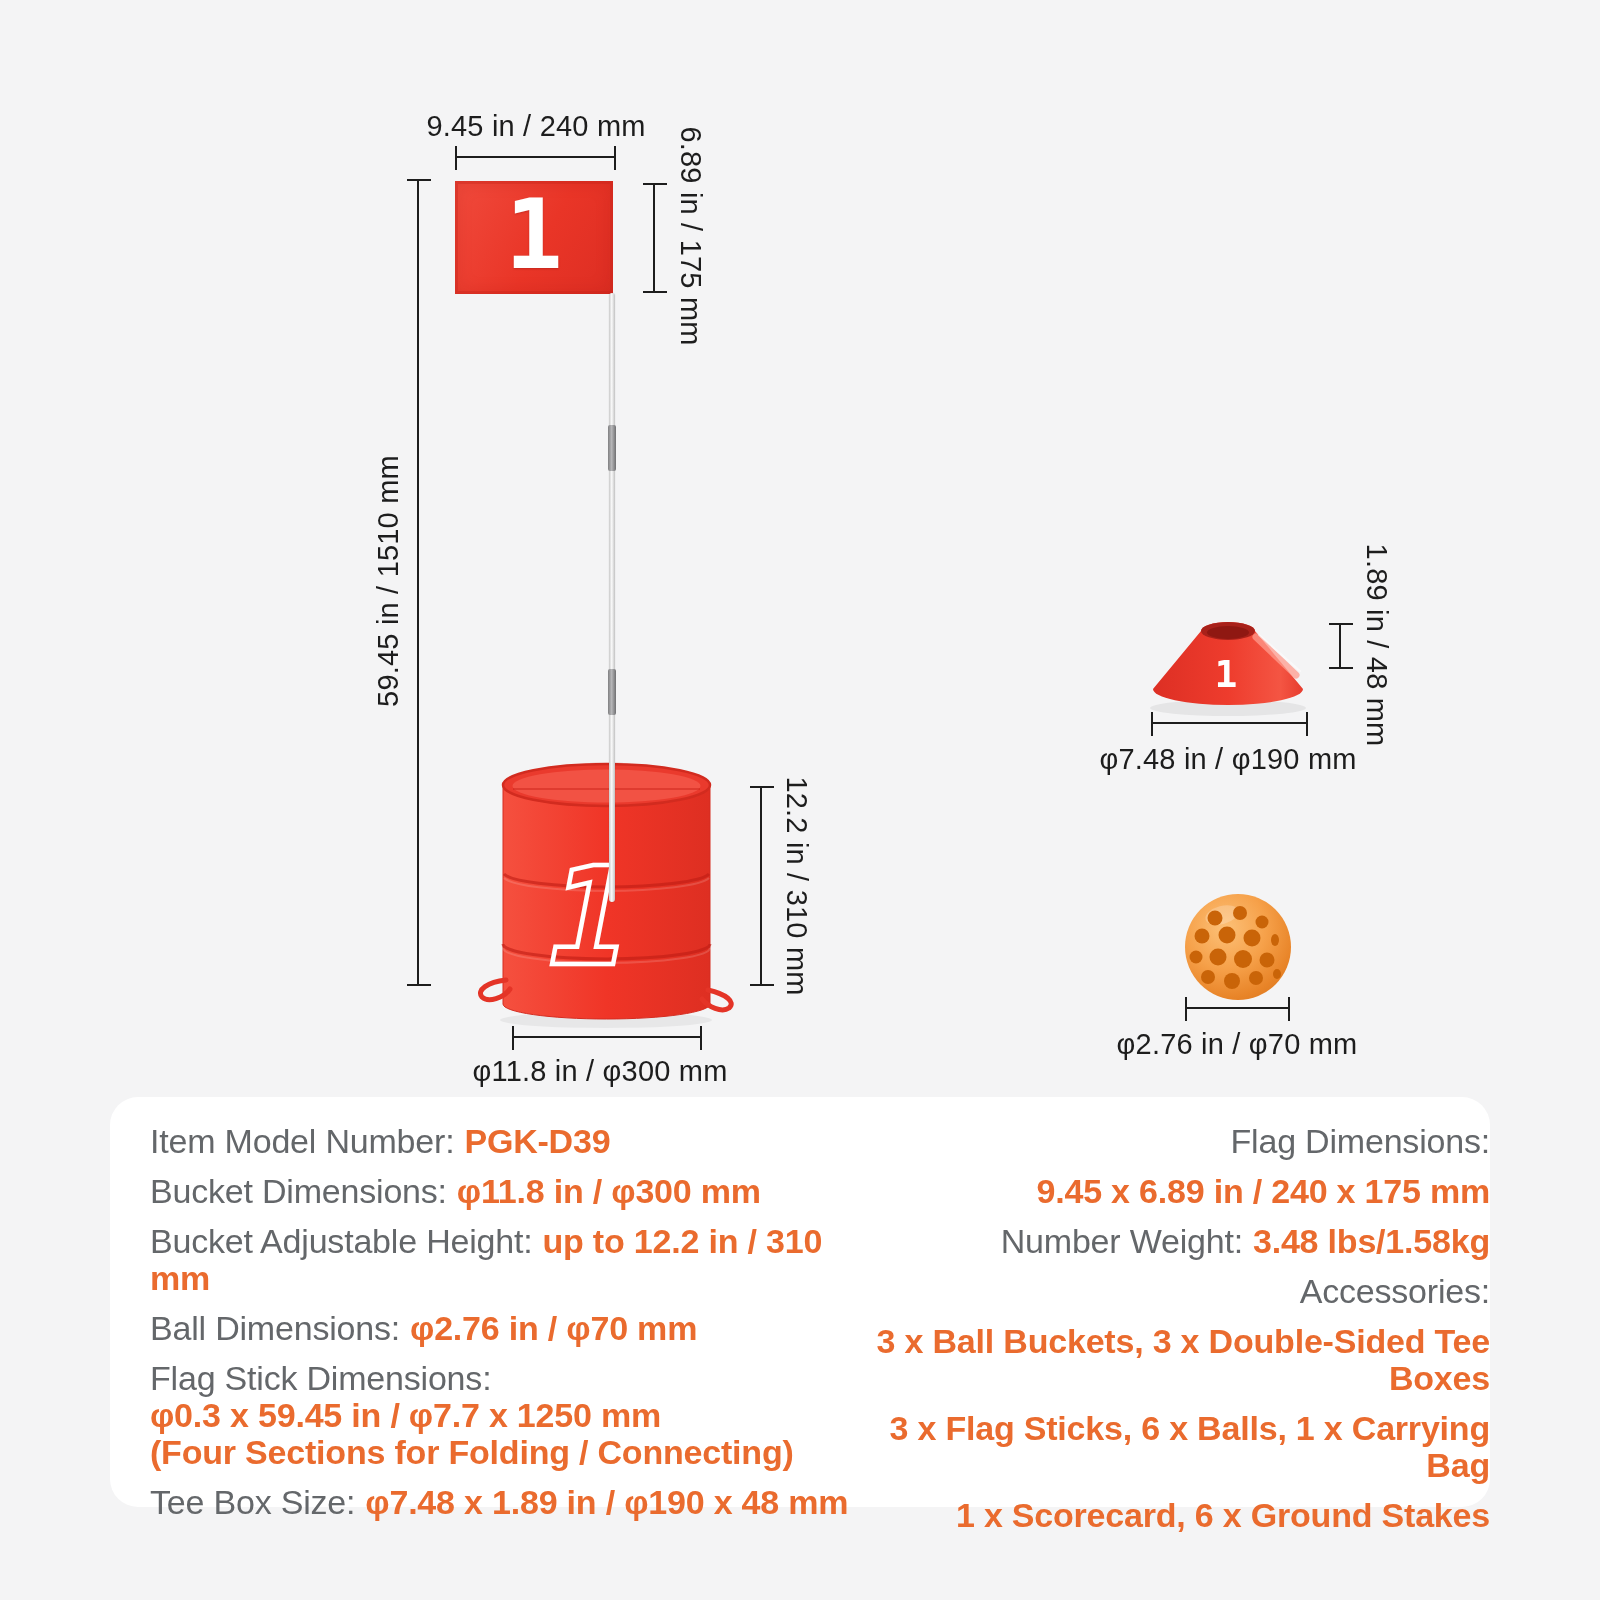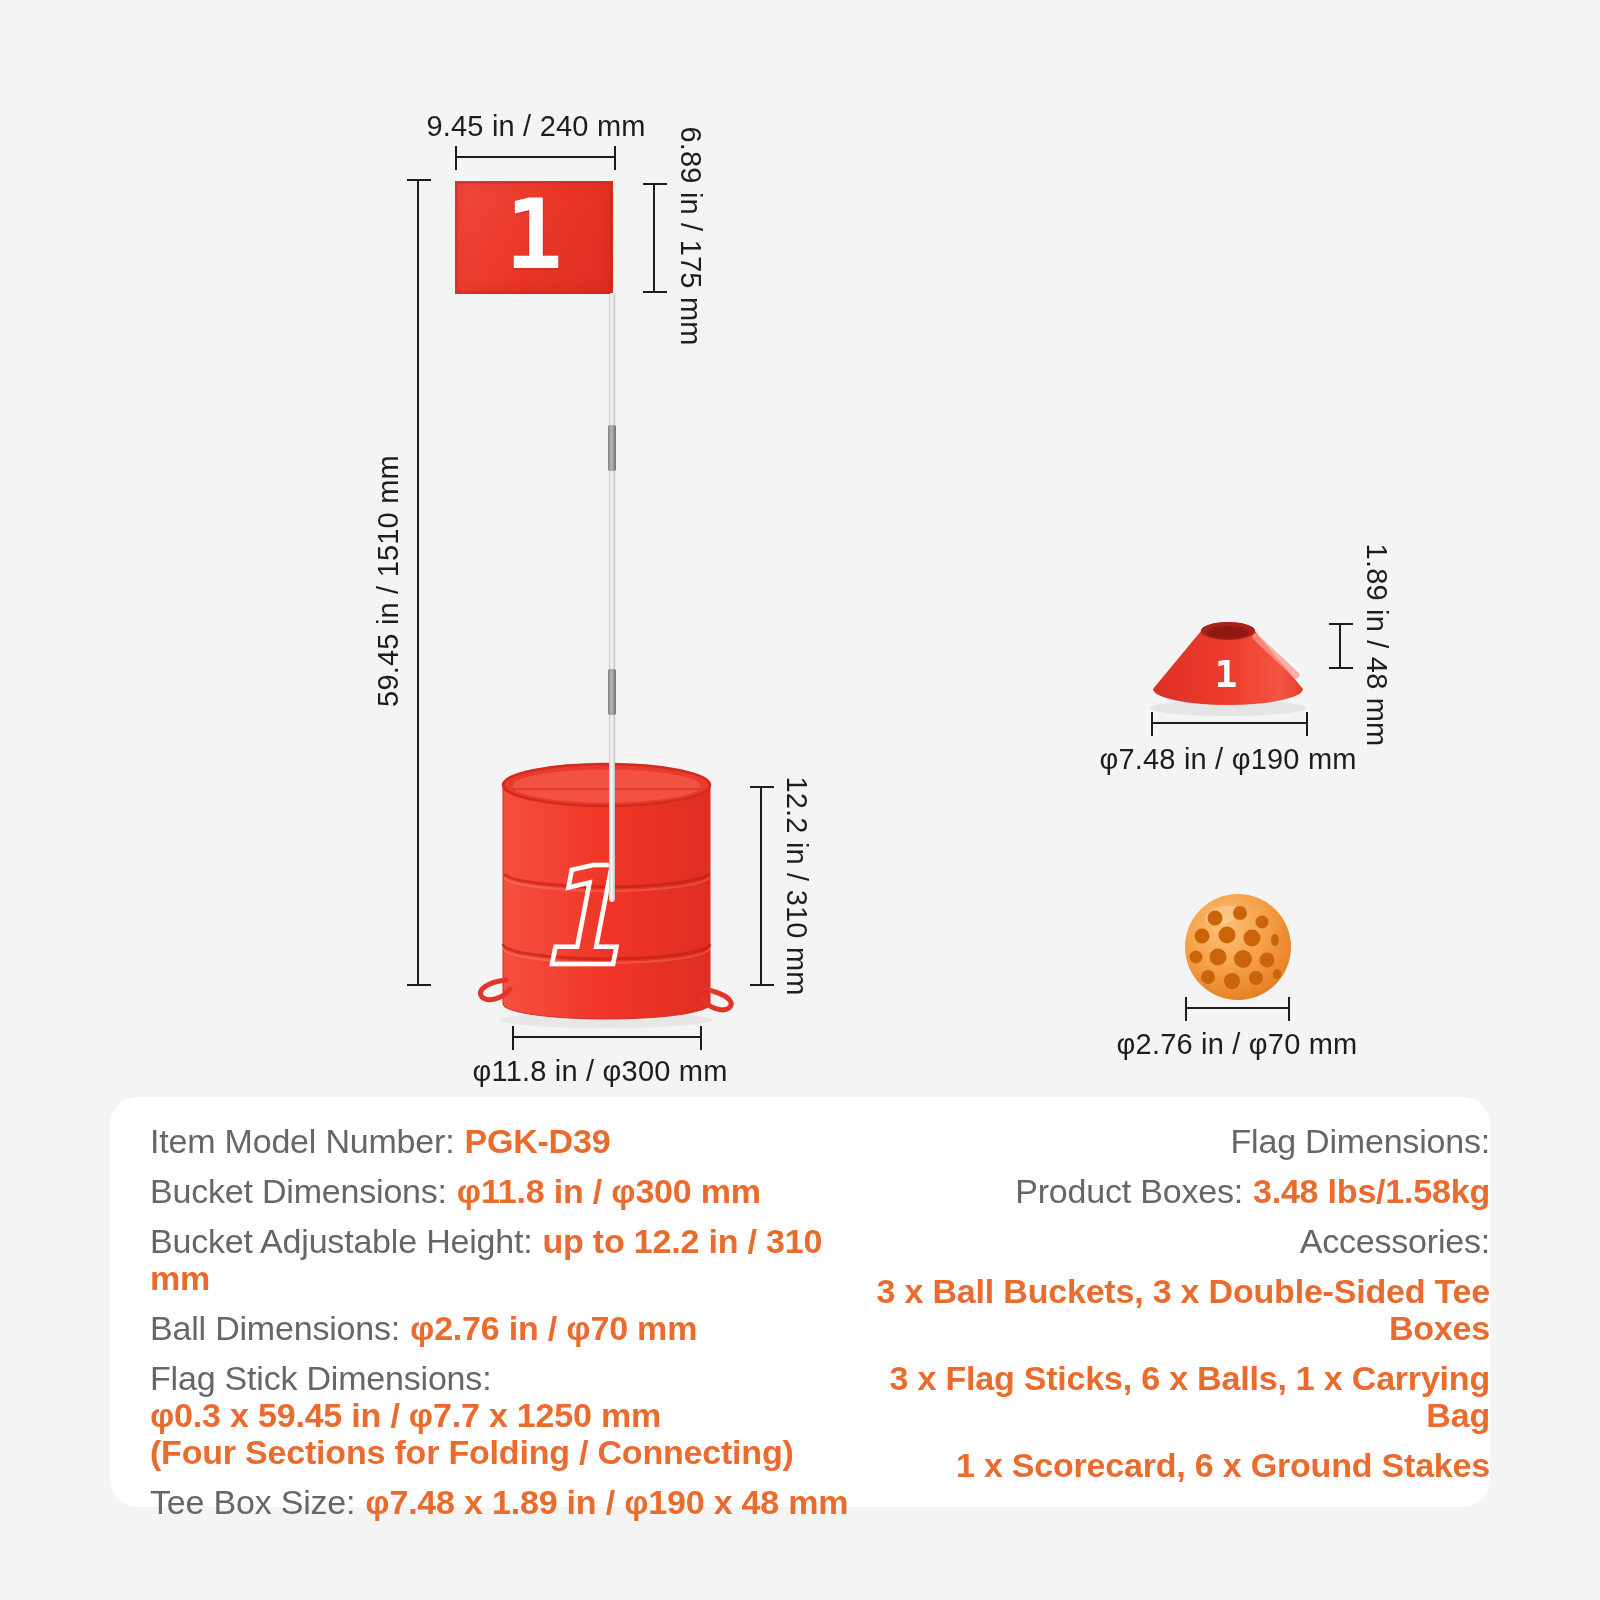--- a/index.html
+++ b/index.html
@@ -177,17 +177,17 @@
 <section class="spec-panel">
   <div class="spec-col left" id="spec-col-left">
       <div class="spec-row inline"><span class="spec-label">Item Model Number:</span><span class="spec-value inline">PGK-D39</span></div>
       <div class="spec-row inline"><span class="spec-label">Bucket Dimensions:</span><span class="spec-value inline">φ11.8 in / φ300 mm</span></div>
       <div class="spec-row inline"><span class="spec-label">Bucket Adjustable Height:</span><span class="spec-value inline">up to 12.2 in / 310 mm</span></div>
       <div class="spec-row inline"><span class="spec-label">Ball Dimensions:</span><span class="spec-value inline">φ2.76 in / φ70 mm</span></div>
       <div class="spec-row block-tight"><span class="spec-label">Flag Stick Dimensions:</span><div class="spec-value line">φ0.3 x 59.45 in / φ7.7 x 1250 mm</div><div class="spec-value line">(Four Sections for Folding / Connecting)</div></div>
       <div class="spec-row inline"><span class="spec-label">Tee Box Size:</span><span class="spec-value inline">φ7.48 x 1.89 in / φ190 x 48 mm</span></div>
     </div>
   <div class="spec-col right" id="spec-col-right">
-      <div class="spec-row block"><span class="spec-label">Flag Dimensions:</span></div>
-      <div class="spec-row inline"><span class="spec-label">Product Boxes:</span><span class="spec-value inline">3.48 lbs/1.58kg</span></div>
+      <div class="spec-row block"><span class="spec-label">Flag Dimensions:</span><div class="spec-value line">9.45 x 6.89 in / 240 x 175 mm</div></div>
+      <div class="spec-row inline"><span class="spec-label">Number Weight:</span><span class="spec-value inline">3.48 lbs/1.58kg</span></div>
       <div class="spec-row block"><span class="spec-label">Accessories:</span><div class="spec-value line">3 x Ball Buckets, 3 x Double-Sided Tee Boxes</div><div class="spec-value line">3 x Flag Sticks, 6 x Balls, 1 x Carrying Bag</div><div class="spec-value line">1 x Scorecard, 6 x Ground Stakes</div></div>
     </div>
 </section>
 
 </body></html>

